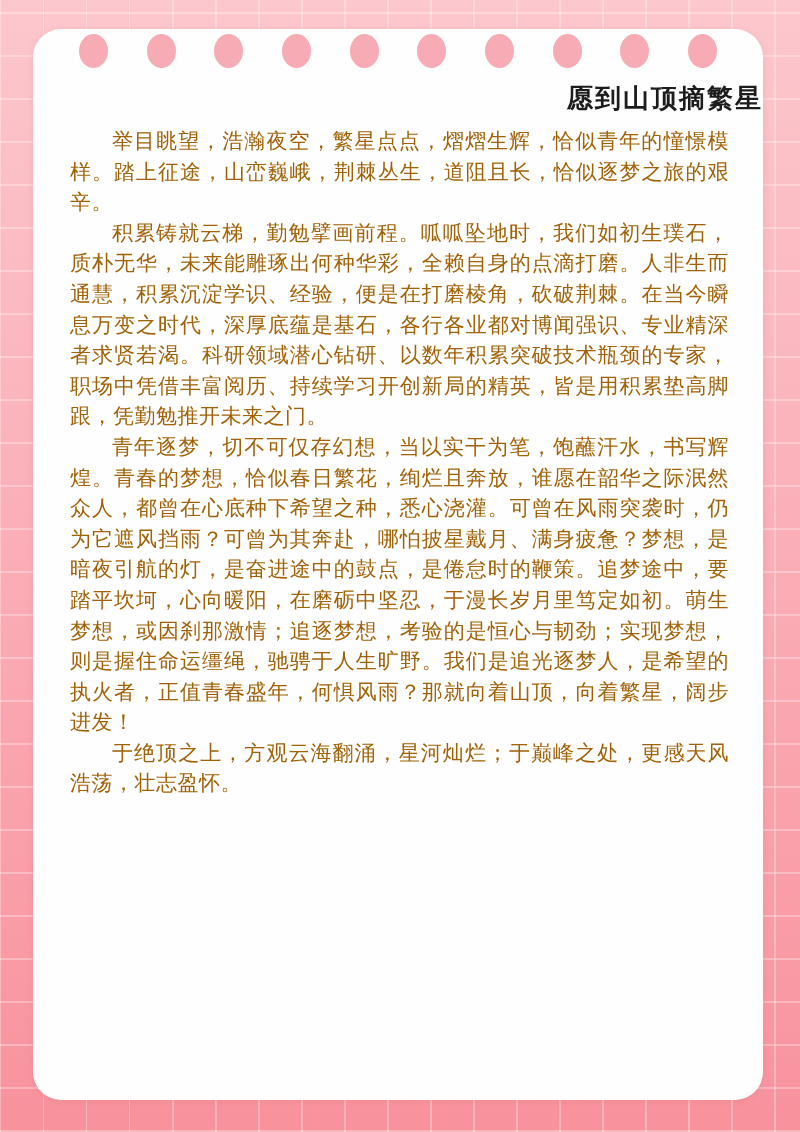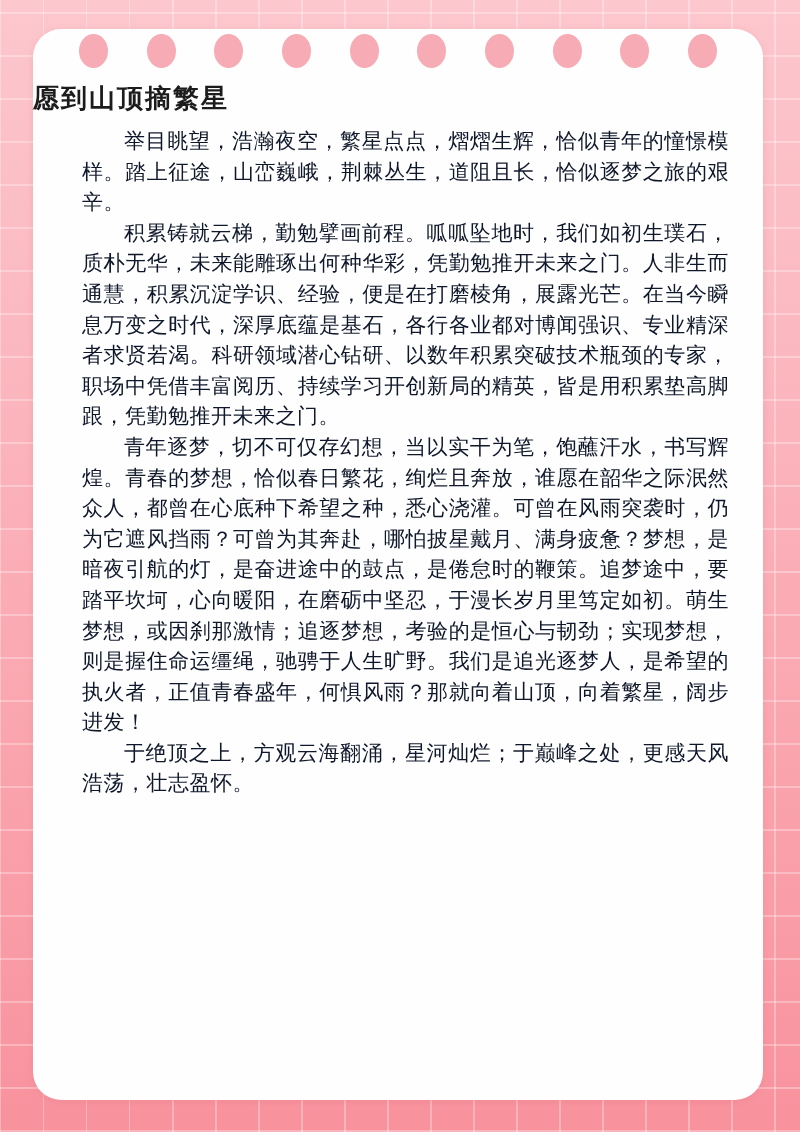--- a/index.html
+++ b/index.html
@@ -43,31 +43,30 @@
 
   .binding-hole {
     width: 29px;
     height: 34px;
     border-radius: 50%;
     background: #f7acb5;
   }
 
   .essay-title {
     margin: 13px 0 10px 0;
-    text-align: left;
+    text-align: right;
     font-size: 26px;
     font-weight: bold;
     color: #1c1c1c;
     letter-spacing: 2px;
   }
 
   .essay-body {
     padding: 0 34px 0 37px;
-    color: #0f172a;
-    margin-left: 12px;
+    color: #a16207;
   }
 
   .essay-body p {
     font-size: 21px;
     line-height: 30.6px;
     text-align: justify;
     text-indent: 2em;
     letter-spacing: 0.5px;
   }
 </style>
@@ -83,17 +82,17 @@
       <div class="binding-hole"></div>
       <div class="binding-hole"></div>
       <div class="binding-hole"></div>
       <div class="binding-hole"></div>
       <div class="binding-hole"></div>
       <div class="binding-hole"></div>
     </div>
   <h1 class="essay-title">愿到山顶摘繁星</h1>
   <div class="essay-body">
       <p>举目眺望，浩瀚夜空，繁星点点，熠熠生辉，恰似青年的憧憬模样。踏上征途，山峦巍峨，荆棘丛生，道阻且长，恰似逐梦之旅的艰辛。</p>
-      <p>积累铸就云梯，勤勉擘画前程。呱呱坠地时，我们如初生璞石，质朴无华，未来能雕琢出何种华彩，凭勤勉推开未来之门。人非生而通慧，积累沉淀学识、经验，便是在打磨棱角，展露光芒。在当今瞬息万变之时代，深厚底蕴是基石，各行各业都对博闻强识、专业精深者求贤若渴。科研领域潜心钻研、以数年积累突破技术瓶颈的专家，职场中凭借丰富阅历、持续学习开创新局的精英，皆是用积累垫高脚跟，凭勤勉推开未来之门。</p>
+      <p>积累铸就云梯，勤勉擘画前程。呱呱坠地时，我们如初生璞石，质朴无华，未来能雕琢出何种华彩，全赖自身的点滴打磨。人非生而通慧，积累沉淀学识、经验，便是在打磨棱角，砍破荆棘。在当今瞬息万变之时代，深厚底蕴是基石，各行各业都对博闻强识、专业精深者求贤若渴。科研领域潜心钻研、以数年积累突破技术瓶颈的专家，职场中凭借丰富阅历、持续学习开创新局的精英，皆是用积累垫高脚跟，凭勤勉推开未来之门。</p>
       <p>青年逐梦，切不可仅存幻想，当以实干为笔，饱蘸汗水，书写辉煌。青春的梦想，恰似春日繁花，绚烂且奔放，谁愿在韶华之际泯然众人，都曾在心底种下希望之种，悉心浇灌。可曾在风雨突袭时，仍为它遮风挡雨？可曾为其奔赴，哪怕披星戴月、满身疲惫？梦想，是暗夜引航的灯，是奋进途中的鼓点，是倦怠时的鞭策。追梦途中，要踏平坎坷，心向暖阳，在磨砺中坚忍，于漫长岁月里笃定如初。萌生梦想，或因刹那激情；追逐梦想，考验的是恒心与韧劲；实现梦想，则是握住命运缰绳，驰骋于人生旷野。我们是追光逐梦人，是希望的执火者，正值青春盛年，何惧风雨？那就向着山顶，向着繁星，阔步进发！</p>
       <p>于绝顶之上，方观云海翻涌，星河灿烂；于巅峰之处，更感天风浩荡，壮志盈怀。</p>
     </div>
 </div>
 
 </body></html>

